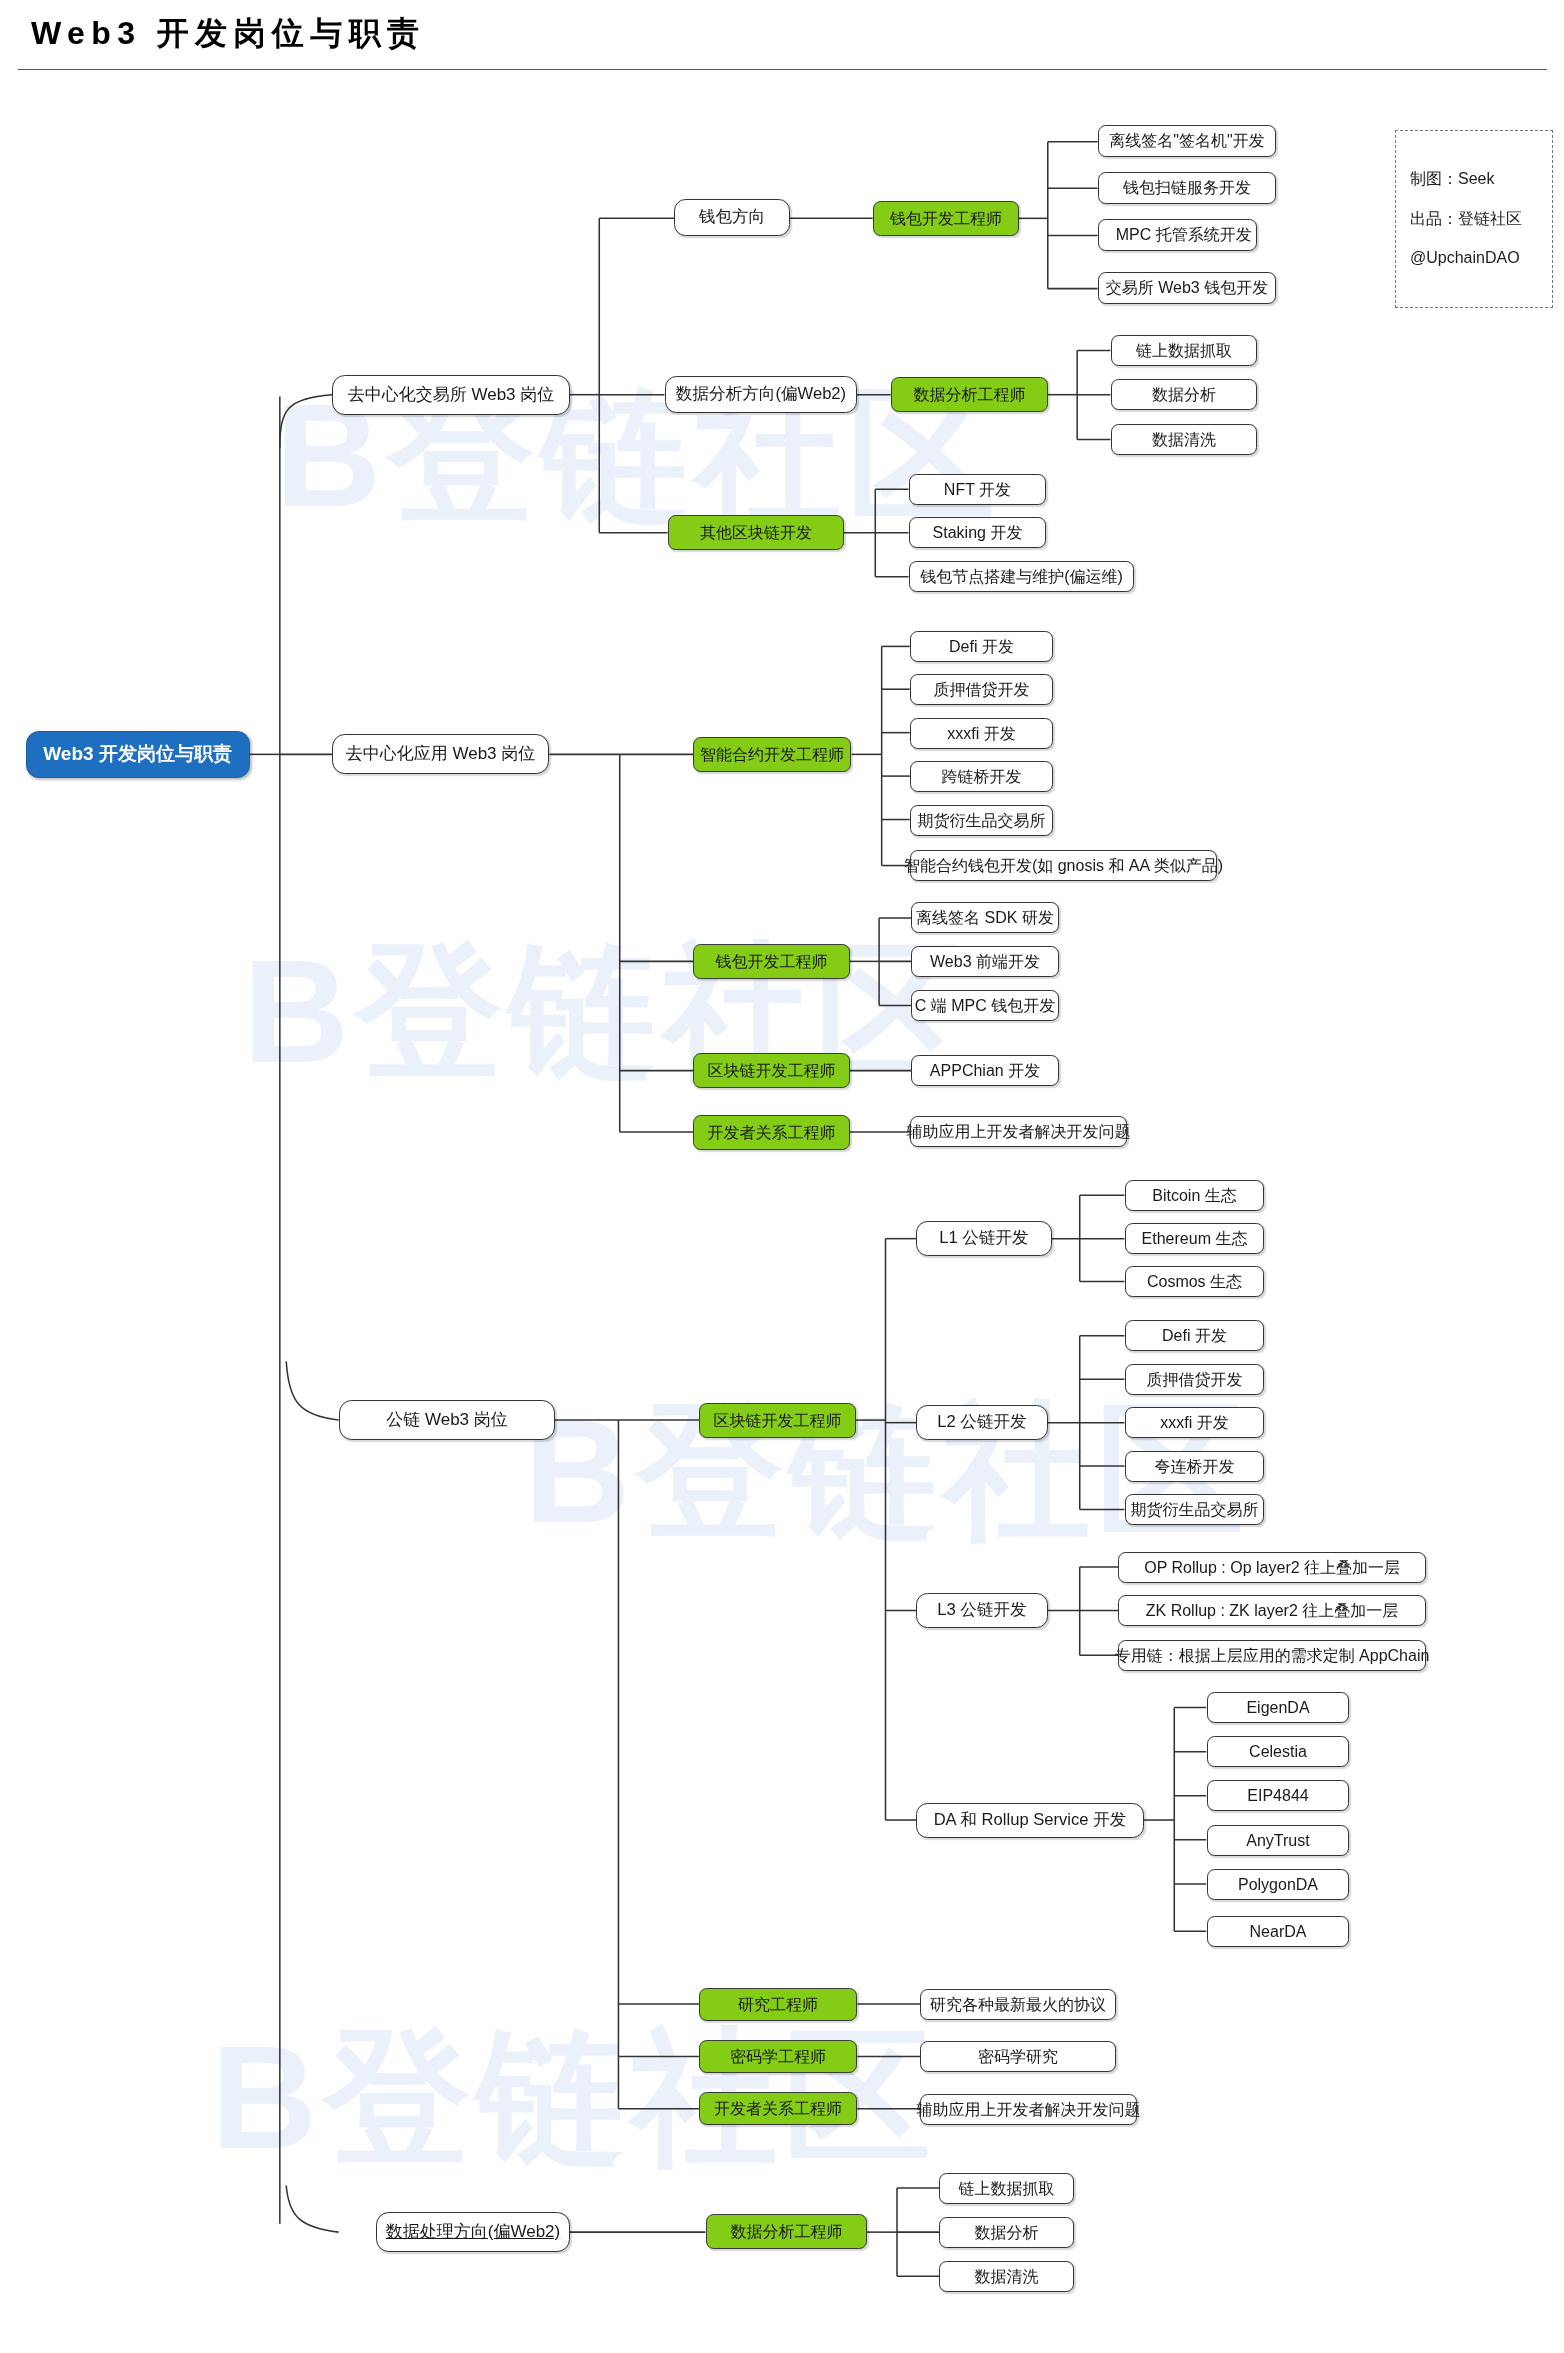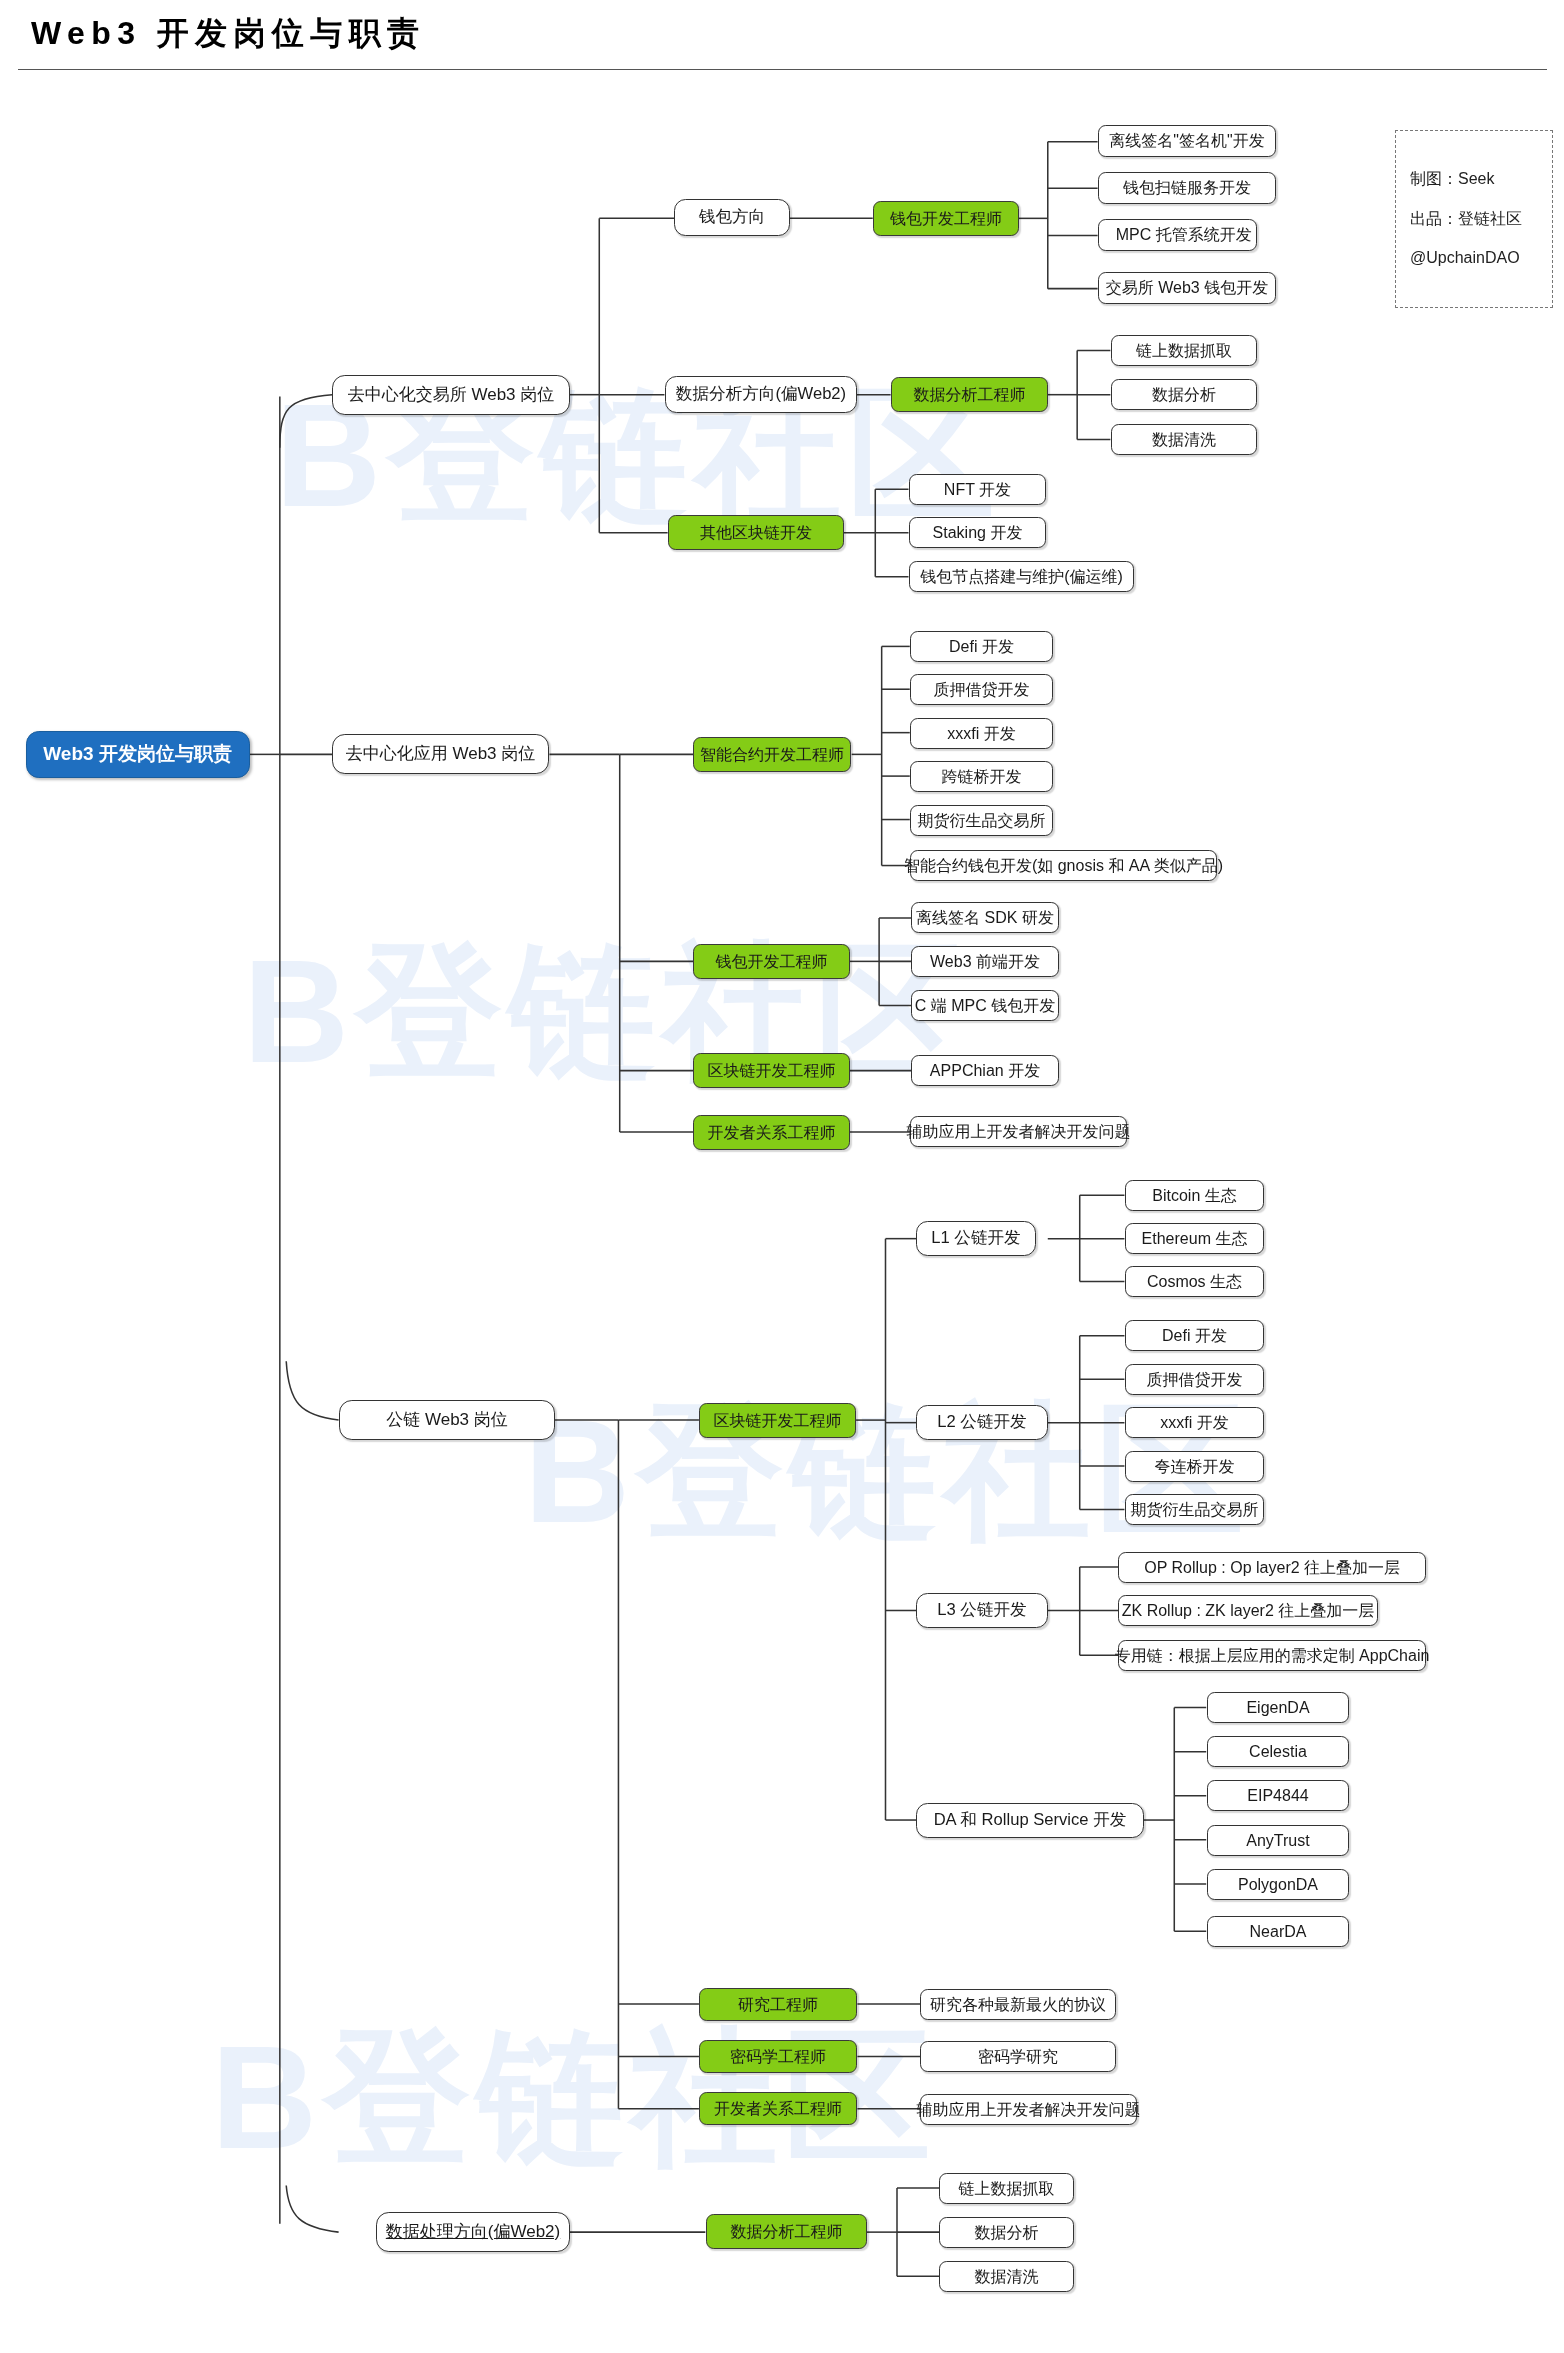--- a/index.html
+++ b/index.html
@@ -334,35 +334,35 @@
     <div class="node lvl3" style="left:693px; top:1053px; width:157px; height:35px;">区块链开发工程师</div>
     <div class="node leaf" style="left:911px; top:1055px; width:148px; height:31px;">APPChian 开发</div>
 
     <div class="node lvl3" style="left:693px; top:1115px; width:157px; height:35px;">开发者关系工程师</div>
     <div class="node leaf" style="left:910px; top:1116px; width:217px; height:31px;">辅助应用上开发者解决开发问题</div>
 
     <div class="node lvl1" style="left:339px; top:1400px; width:216px; height:40px;">公链 Web3 岗位</div>
 
     <div class="node lvl3" style="left:699px; top:1403px; width:157px; height:35px;">区块链开发工程师</div>
 
-    <div class="node lvl2" style="left:916px; top:1221px; width:120px; height:35px;">L1 公链开发</div>
+    <div class="node lvl2" style="left:916px; top:1221px; width:136px; height:35px;">L1 公链开发</div>
     <div class="node leaf" style="left:1125px; top:1180px; width:139px; height:31px;">Bitcoin 生态</div>
     <div class="node leaf" style="left:1125px; top:1223px; width:139px; height:31px;">Ethereum 生态</div>
     <div class="node leaf" style="left:1125px; top:1266px; width:139px; height:31px;">Cosmos 生态</div>
 
     <div class="node lvl2" style="left:916px; top:1405px; width:132px; height:35px;">L2 公链开发</div>
     <div class="node leaf" style="left:1125px; top:1320px; width:139px; height:31px;">Defi 开发</div>
     <div class="node leaf" style="left:1125px; top:1364px; width:139px; height:31px;">质押借贷开发</div>
     <div class="node leaf" style="left:1125px; top:1407px; width:139px; height:31px;">xxxfi 开发</div>
     <div class="node leaf" style="left:1125px; top:1451px; width:139px; height:31px;">夸连桥开发</div>
     <div class="node leaf" style="left:1125px; top:1494px; width:139px; height:31px;">期货衍生品交易所</div>
 
     <div class="node lvl2" style="left:916px; top:1593px; width:132px; height:35px;">L3 公链开发</div>
     <div class="node leaf" style="left:1118px; top:1552px; width:308px; height:31px;padding-left:8px;">OP Rollup : Op layer2 往上叠加一层</div>
-    <div class="node leaf" style="left:1118px; top:1595px; width:260px; height:31px;">ZK Rollup : ZK layer2 往上叠加一层</div>
+    <div class="node leaf" style="left:1118px; top:1595px; width:308px; height:31px;">ZK Rollup : ZK layer2 往上叠加一层</div>
     <div class="node leaf" style="left:1118px; top:1640px; width:308px; height:31px;">专用链：根据上层应用的需求定制 AppChain</div>
 
     <div class="node lvl2" style="left:916px; top:1803px; width:228px; height:35px;">DA 和 Rollup Service 开发</div>
     <div class="node leaf" style="left:1207px; top:1692px; width:142px; height:31px;">EigenDA</div>
     <div class="node leaf" style="left:1207px; top:1736px; width:142px; height:31px;">Celestia</div>
     <div class="node leaf" style="left:1207px; top:1780px; width:142px; height:31px;">EIP4844</div>
     <div class="node leaf" style="left:1207px; top:1825px; width:142px; height:31px;">AnyTrust</div>
     <div class="node leaf" style="left:1207px; top:1869px; width:142px; height:31px;">PolygonDA</div>
     <div class="node leaf" style="left:1207px; top:1916px; width:142px; height:31px;">NearDA</div>
 

